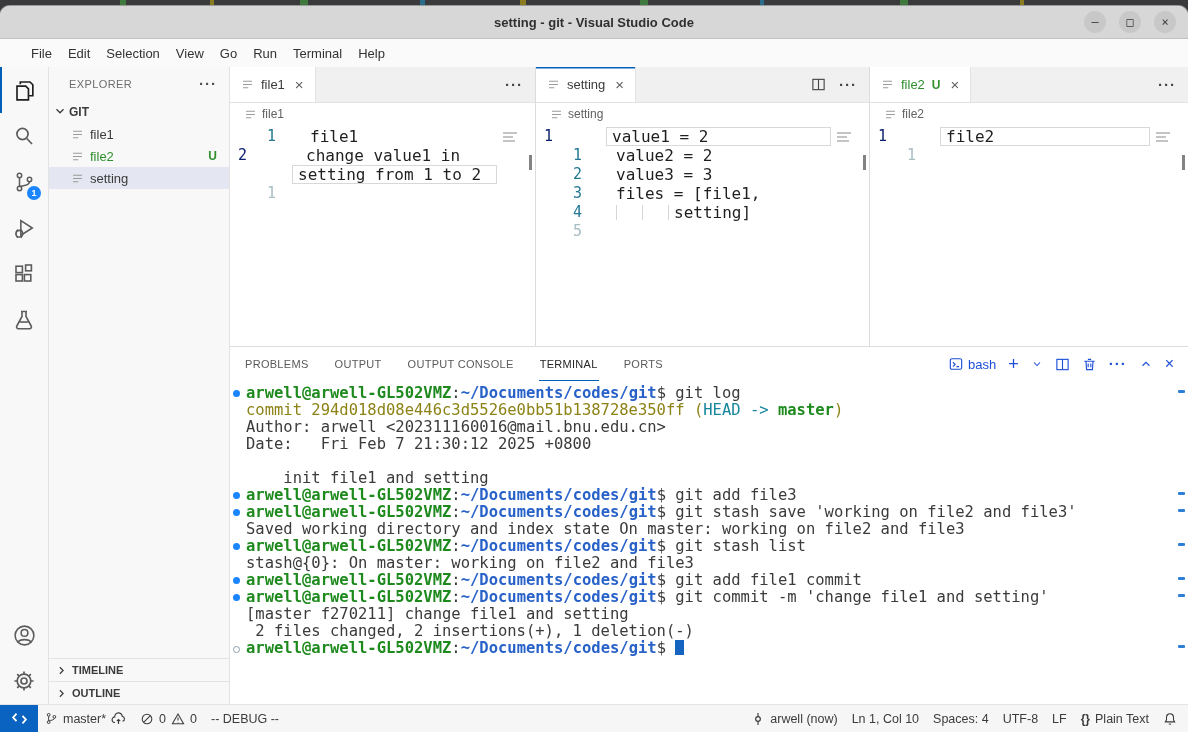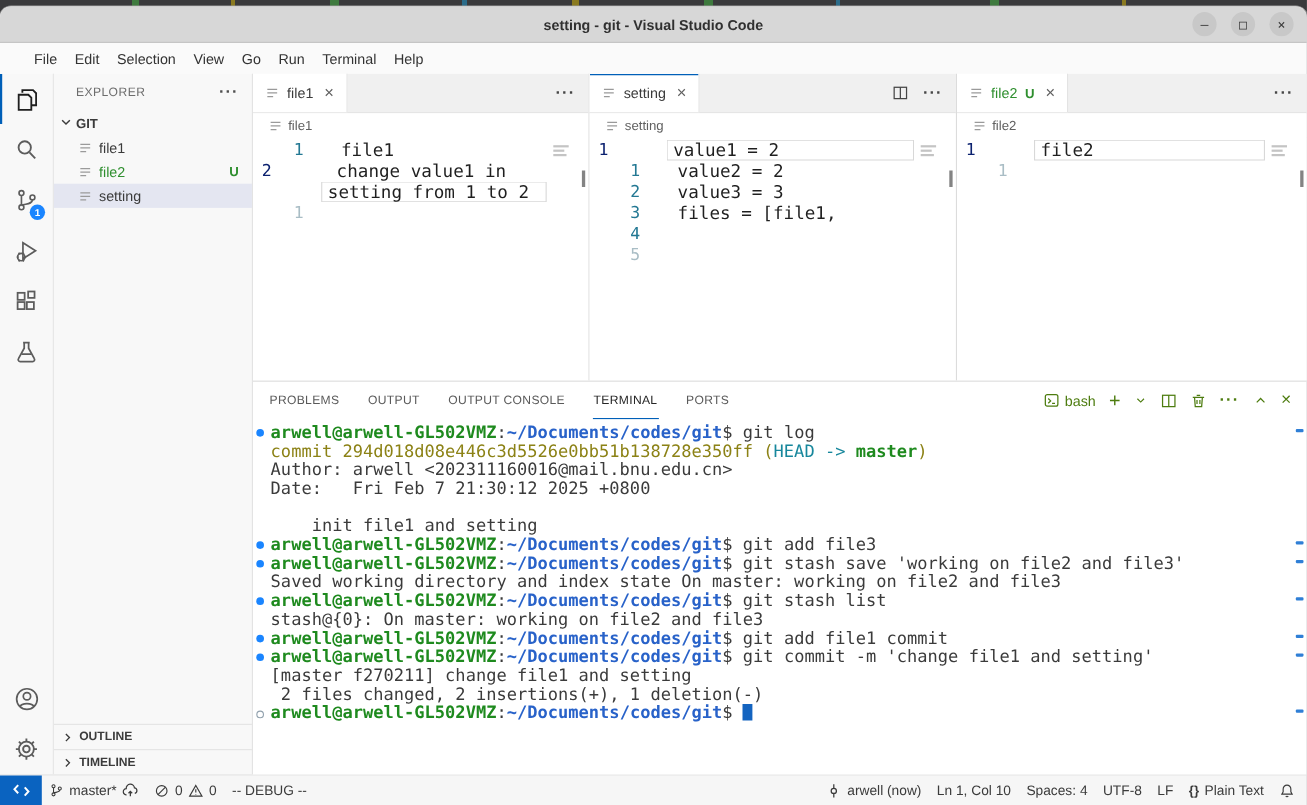--- a/index.html
+++ b/index.html
@@ -67,21 +67,21 @@
   .mm{position:absolute;top:7px;right:16px;width:16px}
   .mm i{display:block;height:2px;margin-bottom:2px;background:#c4c4c4}
   .odash{position:absolute;right:3px;top:30px;width:3px;height:15px;background:#5a5a5a;opacity:.75}
 
   
   .panel{flex:1;border-top:1px solid #dcdcdc;display:flex;flex-direction:column;position:relative;background:#fff;min-height:0}
   .panel-head{height:34px;display:flex;align-items:center;padding:0 14px;flex:none}
   .ptabs{display:flex;gap:24px;height:100%}
   .ptab{display:flex;align-items:center;font-size:11px;letter-spacing:.3px;color:#5a5a5a;border-bottom:1.5px solid transparent;padding:0 1px}
   .ptab.active{color:#262626;border-color:var(--accent)}
-  .pactions{margin-left:auto;display:flex;align-items:center;gap:12px;color:#4d7c0f;font-size:13px}
+  .pactions{margin-left:auto;display:flex;align-items:center;gap:12px;color:#1d4ed8;font-size:13px}
   .shell-item{display:flex;align-items:center;gap:5px}
   .icon-plus{font-size:18px;font-weight:normal;line-height:12px}
   .icon-x{font-size:16px;line-height:12px}
   .term{flex:1;padding:4px 14px 0 16px;font-family:"DejaVu Sans Mono",monospace;font-size:15.5px;color:#3b3b3b}
   .tline{height:17px;line-height:17px;white-space:pre;position:relative}
   .tg{color:var(--t-green);font-weight:bold}
   .tb{color:var(--t-blue);font-weight:bold}
   .ty{color:var(--t-yellow)}
   .tc{color:var(--t-cyan);font-weight:normal}
   .dot{position:absolute;left:-13px;top:5px;width:7px;height:7px;border-radius:50%;background:var(--badge-blue)}
@@ -240,29 +240,29 @@
             <span class="flabel">setting</span>
           </div>
         </div>
       <div class="sb-bottom" id="sb-bottom">
           <div class="sb-collapsed">
             <span style="display: flex;">
               <svg width="13" height="13" viewBox="0 0 16 16" fill="none" stroke="currentColor" stroke-width="1.5">
                 <path d="M6 4l4 4-4 4"></path>
               </svg>
             </span>
-            <span>OUTLINE</span>
+            <span>TIMELINE</span>
           </div>
           <div class="sb-collapsed">
             <span style="display: flex;">
               <svg width="13" height="13" viewBox="0 0 16 16" fill="none" stroke="currentColor" stroke-width="1.5">
                 <path d="M6 4l4 4-4 4"></path>
               </svg>
             </span>
-            <span>TIMELINE</span>
+            <span>OUTLINE</span>
           </div>
         </div>
     </div>
 
     <div class="editor-region">
       <div class="groups" id="groups">
           <div class="group g0">
             <div class="tabbar">
               <div class="tab">
                 <span class="icn" style="display: flex;">
@@ -325,21 +325,21 @@
                   <path d="M2.5 4h11M2.5 8h11M2.5 12h6.5"></path>
                 </svg>
               </span>
               <span>setting</span>
             </div>
             <div class="code">
               <div class="crow current"><span class="gut abs">1</span><span class="ctext">value1 = 2</span></div>
               <div class="crow"><span class="gut rel">1</span><span class="ctext">value2 = 2</span></div>
               <div class="crow"><span class="gut rel">2</span><span class="ctext">value3 = 3</span></div>
               <div class="crow"><span class="gut rel">3</span><span class="ctext">files = [file1,</span></div>
-              <div class="crow"><span class="gut rel">4</span></div>
+              <div class="crow"><span class="gut rel">4</span><span class="ctext"><i class="guide" style="left: 6px;"></i><i class="guide" style="left: 32px;"></i><i class="guide" style="left: 58px;"></i><span style="margin-left: 58px;">setting]</span></span></div>
               <div class="crow"><span class="gut rel dim">5</span><span class="ctext"></span></div>
               <div class="mm">
                 <i style="width:14px"></i>
                 <i style="width:10px"></i>
                 <i style="width:12px"></i>
               </div>
               <div class="odash"></div>
             </div>
           </div>
           <div class="group g2">

